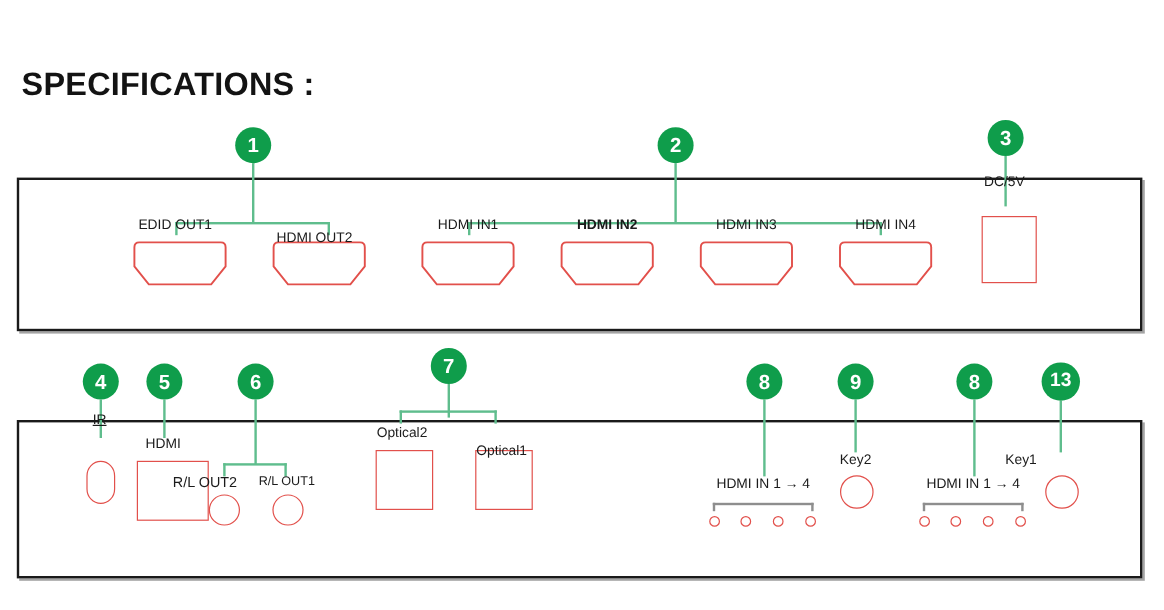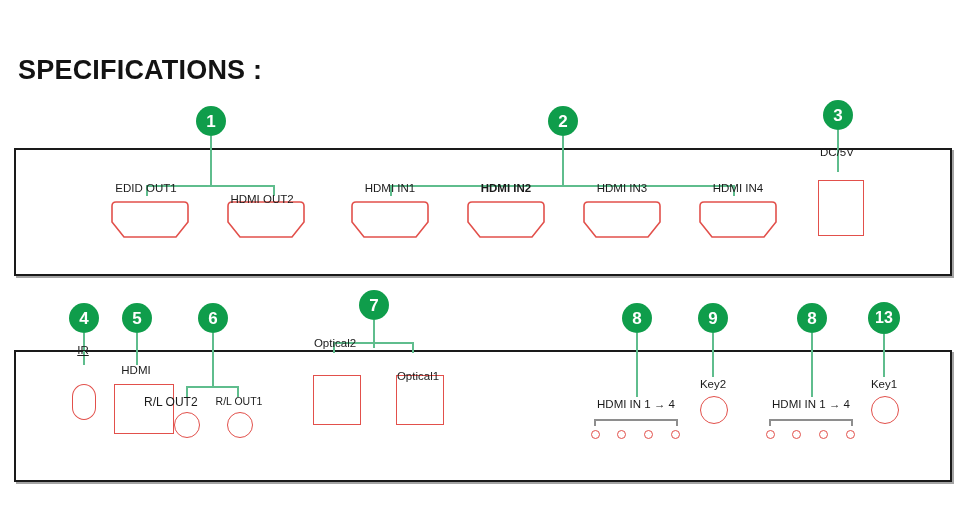--- a/index.html
+++ b/index.html
@@ -182,21 +182,21 @@
   <div class="lbl" style="left:215px;top:395px;width:48px;font-size:10.5px;">R/L OUT1</div>
   <div class="circ-port" style="left:227px;top:412px;width:24px;height:24px;"></div>
 
   <div class="badge" style="left:359px;top:290px;">7</div>
   <div class="lead" style="left:373px;top:320px;height:28px;"></div>
   <div class="bracket" style="left:333px;top:342px;width:81px;">
     <div class="hbar"></div>
     <div class="tick l"></div>
     <div class="tick r"></div>
   </div>
-  <div class="lbl" style="left:305px;top:337px;width:60px;text-align:center;">Optical2</div>
+  <div class="lbl" style="left:305px;top:355px;width:60px;text-align:center;">Optical2</div>
   <div class="rect-port" style="left:313px;top:375px;width:46px;height:48px;"></div>
   <div class="lbl" style="left:388px;top:370px;width:60px;">Optical1</div>
   <div class="rect-port" style="left:396px;top:375px;width:46px;height:48px;"></div>
 
   <div class="badge" style="left:622px;top:303px;">8</div>
   <div class="lead" style="left:636px;top:333px;height:64px;"></div>
   <div class="lbl" style="left:581px;top:398px;width:110px;">HDMI IN  1 → 4</div>
   <div class="led-group" style="left:594px;top:419px;width:84px;height:18px;">
     <div class="led-bar"></div>
     <div class="led-bar-tick l"></div>
@@ -220,16 +220,16 @@
     <div class="led-bar-tick l"></div>
     <div class="led-bar-tick r"></div>
     <div class="led" style="left:-3px;top:11px;"></div>
     <div class="led" style="left:23px;top:11px;"></div>
     <div class="led" style="left:50px;top:11px;"></div>
     <div class="led" style="left:77px;top:11px;"></div>
   </div>
 
   <div class="badge wide" style="left:868px;top:302px;">13</div>
   <div class="lead" style="left:883px;top:334px;height:43px;"></div>
-  <div class="lbl" style="left:860px;top:378px;width:48px;">Key1</div>
+  <div class="lbl" style="left:816px;top:378px;width:48px;text-align:right;">Key1</div>
   <div class="circ-port" style="left:871px;top:396px;width:26px;height:26px;"></div>
 
 </div>
 
 </body></html>

